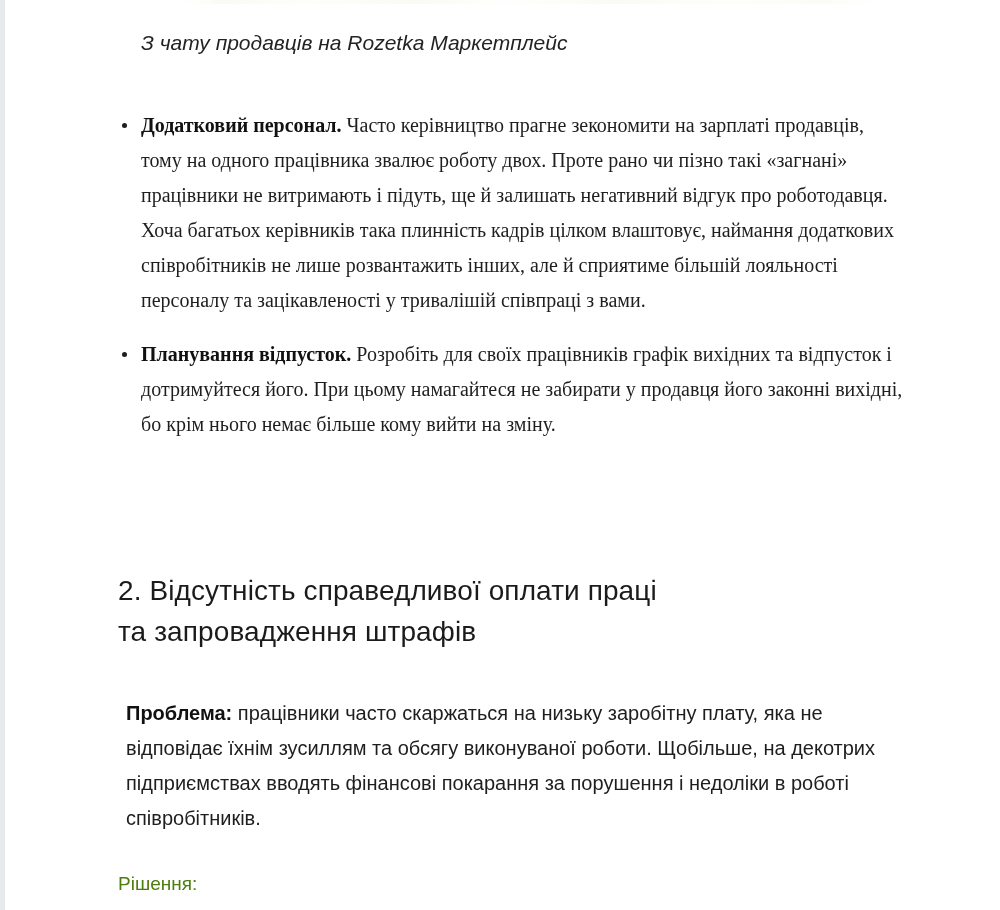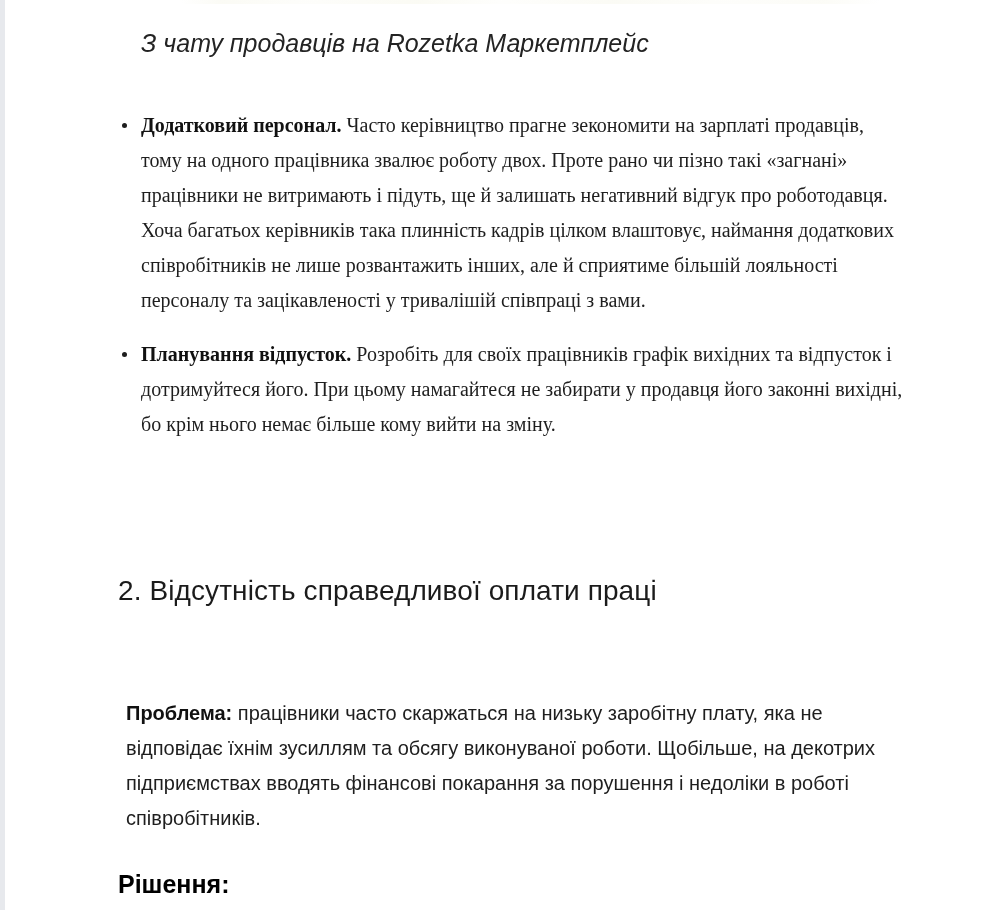--- a/index.html
+++ b/index.html
@@ -60,21 +60,21 @@
   .content {
     position: absolute;
     left: 118px;
     top: 0;
     width: 790px;
   }
 
   
   .caption {
     font-style: italic;
-    font-size: 25px;
+    font-size: 21px;
     line-height: 26px;
     color: #232323;
     margin: 0;
     padding: 0;
     position: absolute;
     left: 23px;      
     top: 30px;
     white-space: nowrap;
   }
 
@@ -137,24 +137,24 @@
     line-height: 35px;
     color: #1e1e1e;
   }
 
   
   .para-solution {
     position: absolute;
     left: 0;
     top: 868px;
     margin: 0;
-    font-size: 25px;
+    font-size: 19px;
     line-height: 32px;
-    font-weight: bold;
-    color: #000000;
+    font-weight: normal;
+    color: #4d7c0f;
   }
 </style>
 </head>
 <body>
 
 <div class="page">
 
   <div class="left-gutter"></div>
   <div class="top-clip-ghost"></div>
 
@@ -171,20 +171,21 @@
 
       <li class="bullet-item">
         <span class="bullet-dot"></span>
         <span class="lead">Планування відпусток.</span><span> Розробіть для своїх працівників графік вихідних та відпусток і дотримуйтеся його. При цьому намагайтеся не забирати у продавця його законні вихідні, бо крім нього немає більше кому вийти на зміну.</span>
       </li>
 
     </ul>
 
     <h2 class="section-heading">
       <span>2. Відсутність справедливої оплати праці</span><br>
+      <span>та запровадження штрафів</span>
     </h2>
 
     <p class="para-problem">
       <span class="lead">Проблема:</span><span> працівники часто скаржаться на низьку заробітну плату, яка не відповідає їхнім зусиллям та обсягу виконуваної роботи. Щобільше, на декотрих підприємствах вводять фінансові покарання за порушення і недоліки в роботі співробітників.</span>
     </p>
 
     <p class="para-solution">Рішення:</p>
 
   </div>
 </div>

